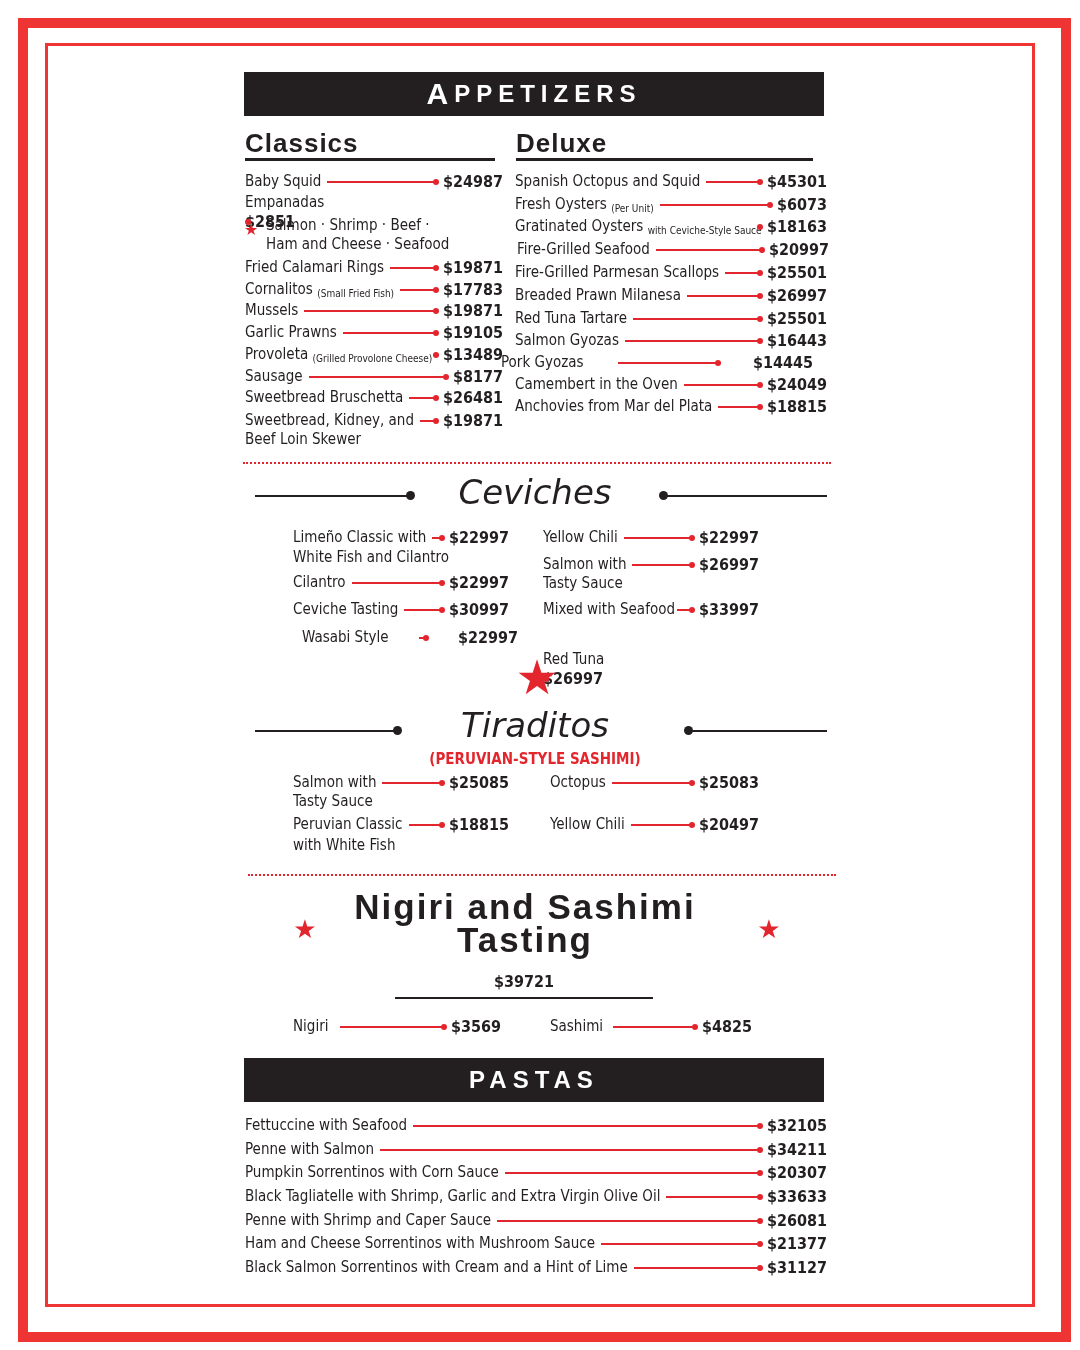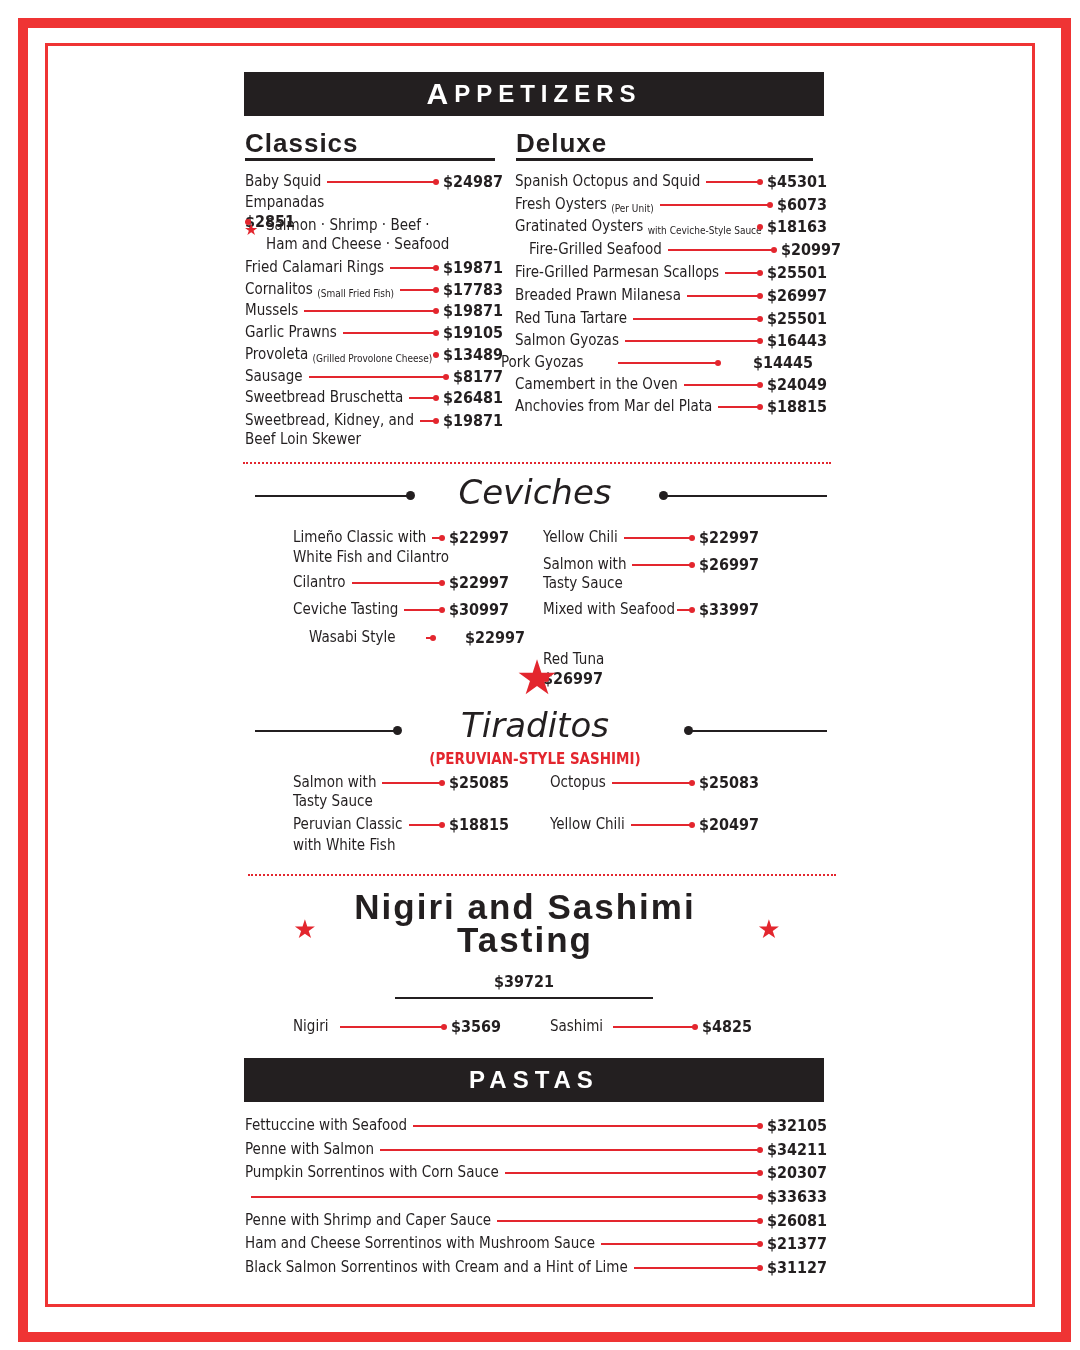--- a/index.html
+++ b/index.html
@@ -97,21 +97,21 @@
     <span class="name">Beef Loin Skewer</span>
   </div>
 
 <div class="row" style="left:515px; top:172px; width:312px;">
     <span class="name">Spanish Octopus and Squid</span>
     <span class="leader"></span>
     <span class="price">$45301</span>
   </div>
 <div class="row" style="left:515px; top:195px; width:312px;"><span class="name">Fresh Oysters</span>&nbsp;<span class="name small" style="padding-top:4px;">(Per Unit)</span><span class="leader"></span><span class="price">$6073</span></div>
 <div class="row" style="left:515px; top:217px; width:312px;"><span class="name">Gratinated Oysters</span>&nbsp;<span class="name small" style="padding-top:4px;">with Ceviche-Style Sauce</span><span class="leader" style="margin-left:1px;"></span><span class="price">$18163</span></div>
-<div class="row" style="left:529px; top:240px; width:312px;">
+<div class="row" style="left:517px; top:240px; width:312px;">
     <span class="name">Fire-Grilled Seafood</span>
     <span class="leader"></span>
     <span class="price">$20997</span>
   </div>
 <div class="row" style="left:515px; top:263px; width:312px;">
     <span class="name">Fire-Grilled Parmesan Scallops</span>
     <span class="leader"></span>
     <span class="price">$25501</span>
   </div>
 <div class="row" style="left:515px; top:286px; width:312px;">
@@ -164,21 +164,21 @@
 <div class="row" style="left:293px; top:573px; width:216px;">
     <span class="name">Cilantro</span>
     <span class="leader"></span>
     <span class="price">$22997</span>
   </div>
 <div class="row" style="left:293px; top:600px; width:216px;">
     <span class="name">Ceviche Tasting</span>
     <span class="leader"></span>
     <span class="price">$30997</span>
   </div>
-<div class="row" style="left:309px; top:628px; width:216px;gap:25px;">
+<div class="row" style="left:302px; top:628px; width:216px;gap:25px;">
     <span class="name">Wasabi Style</span>
     <span class="leader"></span>
     <span class="price">$22997</span>
   </div>
 
 <div class="row" style="left:543px; top:528px; width:216px;">
     <span class="name">Yellow Chili</span>
     <span class="leader"></span>
     <span class="price">$22997</span>
   </div>
@@ -271,20 +271,21 @@
     <span class="name">Penne with Salmon</span>
     <span class="leader"></span>
     <span class="price">$34211</span>
   </div>
 <div class="row" style="left:245px; top:1163px; width:582px;">
     <span class="name">Pumpkin Sorrentinos with Corn Sauce</span>
     <span class="leader"></span>
     <span class="price">$20307</span>
   </div>
 <div class="row" style="left:245px; top:1187px; width:582px;">
+    <span class="name">Black Tagliatelle with Shrimp, Garlic and Extra Virgin Olive Oil</span>
     <span class="leader"></span>
     <span class="price">$33633</span>
   </div>
 <div class="row" style="left:245px; top:1211px; width:582px;">
     <span class="name">Penne with Shrimp and Caper Sauce</span>
     <span class="leader"></span>
     <span class="price">$26081</span>
   </div>
 <div class="row" style="left:245px; top:1234px; width:582px;">
     <span class="name">Ham and Cheese Sorrentinos with Mushroom Sauce</span>

